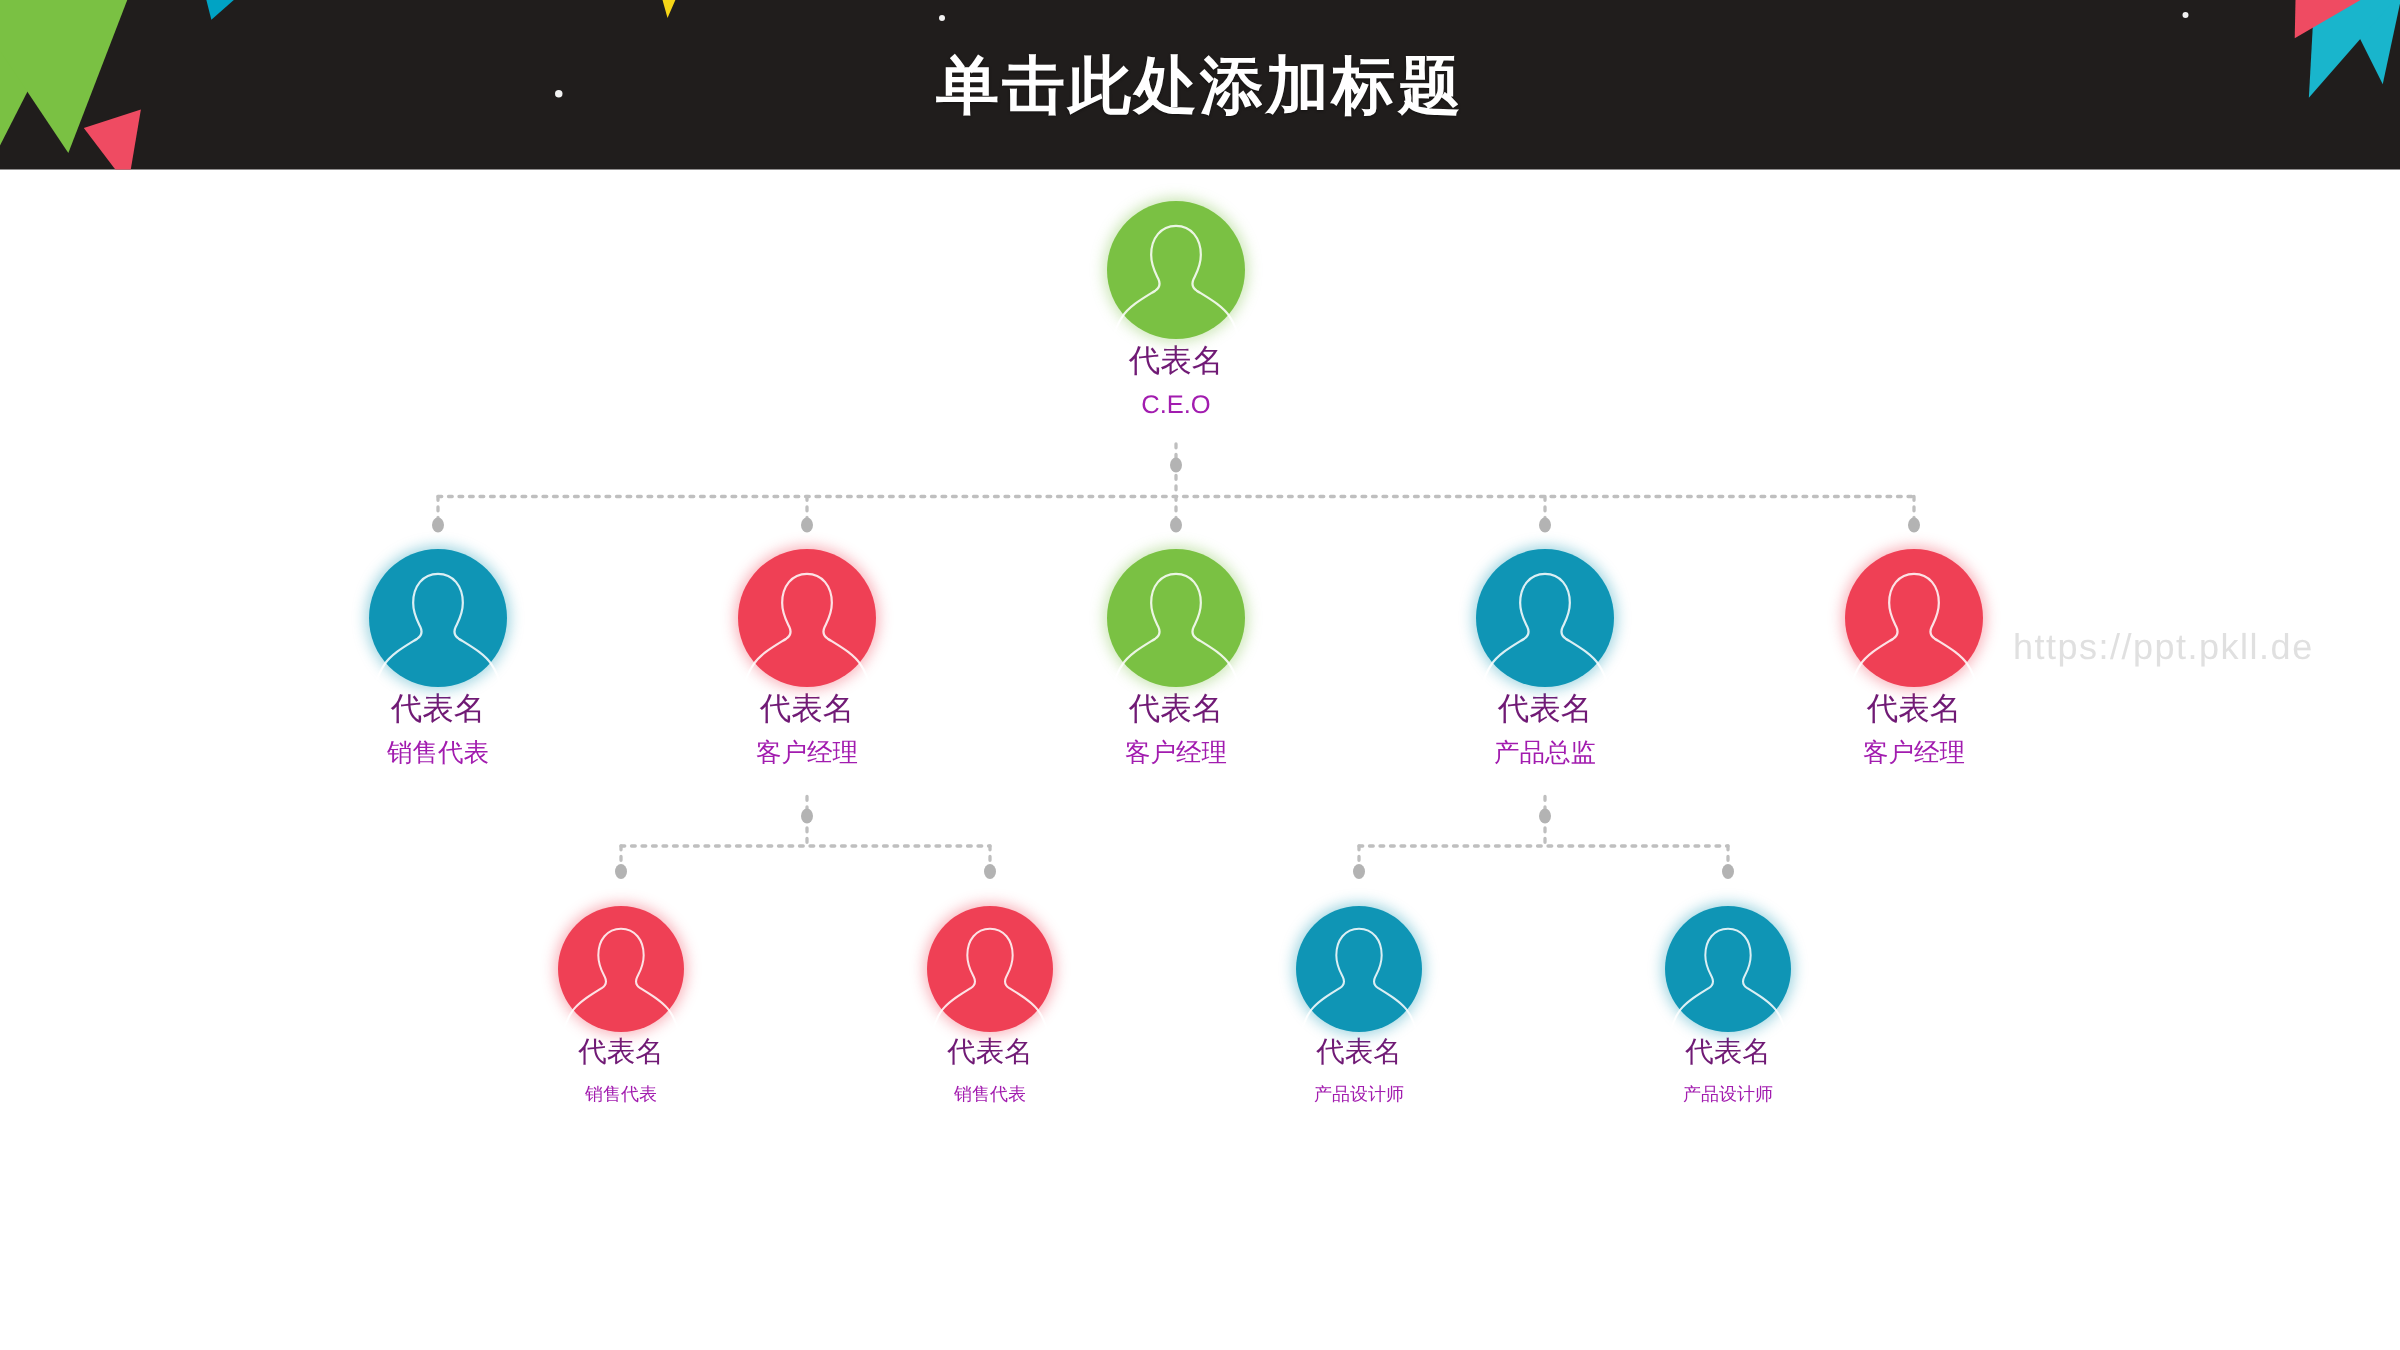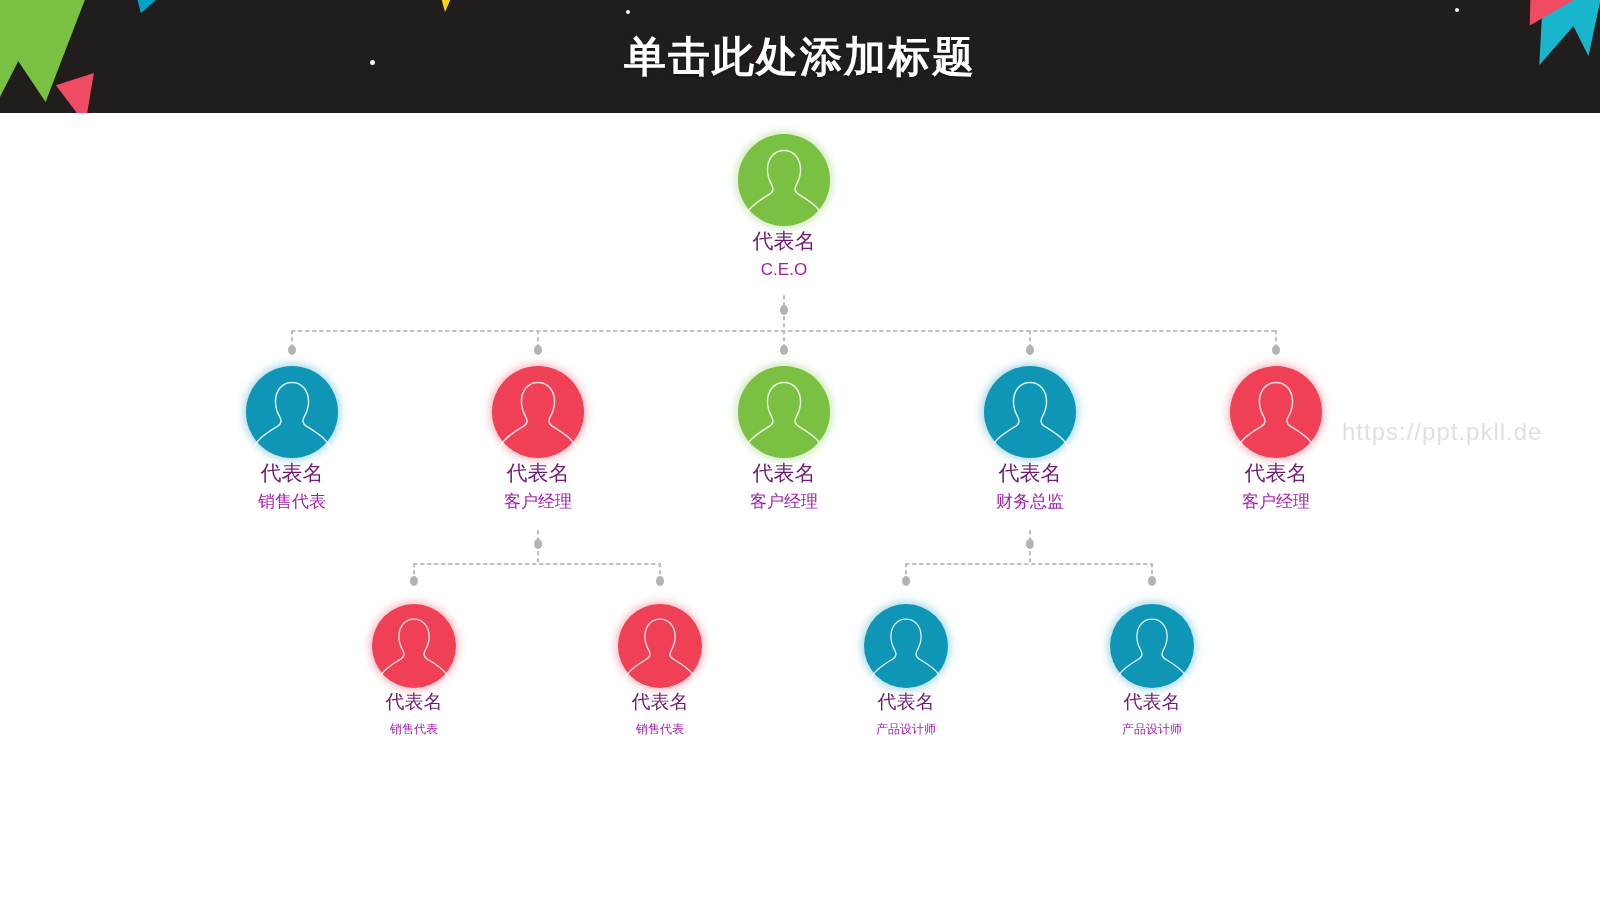--- a/index.html
+++ b/index.html
@@ -212,21 +212,21 @@
         <div class="node-name">代表名</div>
         <div class="node-role">客户经理</div>
       </div>
       <div class="node" style="left: 930px; top: 366px; width: 200px;">
         <div class="avatar" style="width: 92px; height: 92px; background: rgb(15, 149, 181); box-shadow: rgba(15, 149, 181, 0.4) 0px 0px 9px 2px;">
           <svg viewBox="0 0 100 100">
             <path d="M50 18 c-11 0 -18 9 -18 21 c0 8 3 13 5 17 c2 4 1 7 -2 9 c-8 5 -19 11 -24 19 c-4 6 -6 12 -7 18 l92 0 c-1 -6 -3 -12 -7 -18 c-5 -8 -16 -14 -24 -19 c-3 -2 -4 -5 -2 -9 c2 -4 5 -9 5 -17 c0 -12 -7 -21 -18 -21 z" fill="none" stroke="rgba(255,255,255,.85)" stroke-width="1.6"></path>
           </svg>
         </div>
         <div class="node-name">代表名</div>
-        <div class="node-role">财务总监</div>
+        <div class="node-role">产品总监</div>
       </div>
       <div class="node" style="left: 1176px; top: 366px; width: 200px;">
         <div class="avatar" style="width: 92px; height: 92px; background: rgb(239, 64, 85); box-shadow: rgba(239, 64, 85, 0.4) 0px 0px 9px 2px;">
           <svg viewBox="0 0 100 100">
             <path d="M50 18 c-11 0 -18 9 -18 21 c0 8 3 13 5 17 c2 4 1 7 -2 9 c-8 5 -19 11 -24 19 c-4 6 -6 12 -7 18 l92 0 c-1 -6 -3 -12 -7 -18 c-5 -8 -16 -14 -24 -19 c-3 -2 -4 -5 -2 -9 c2 -4 5 -9 5 -17 c0 -12 -7 -21 -18 -21 z" fill="none" stroke="rgba(255,255,255,.85)" stroke-width="1.6"></path>
           </svg>
         </div>
         <div class="node-name">代表名</div>
         <div class="node-role">客户经理</div>
       </div>

